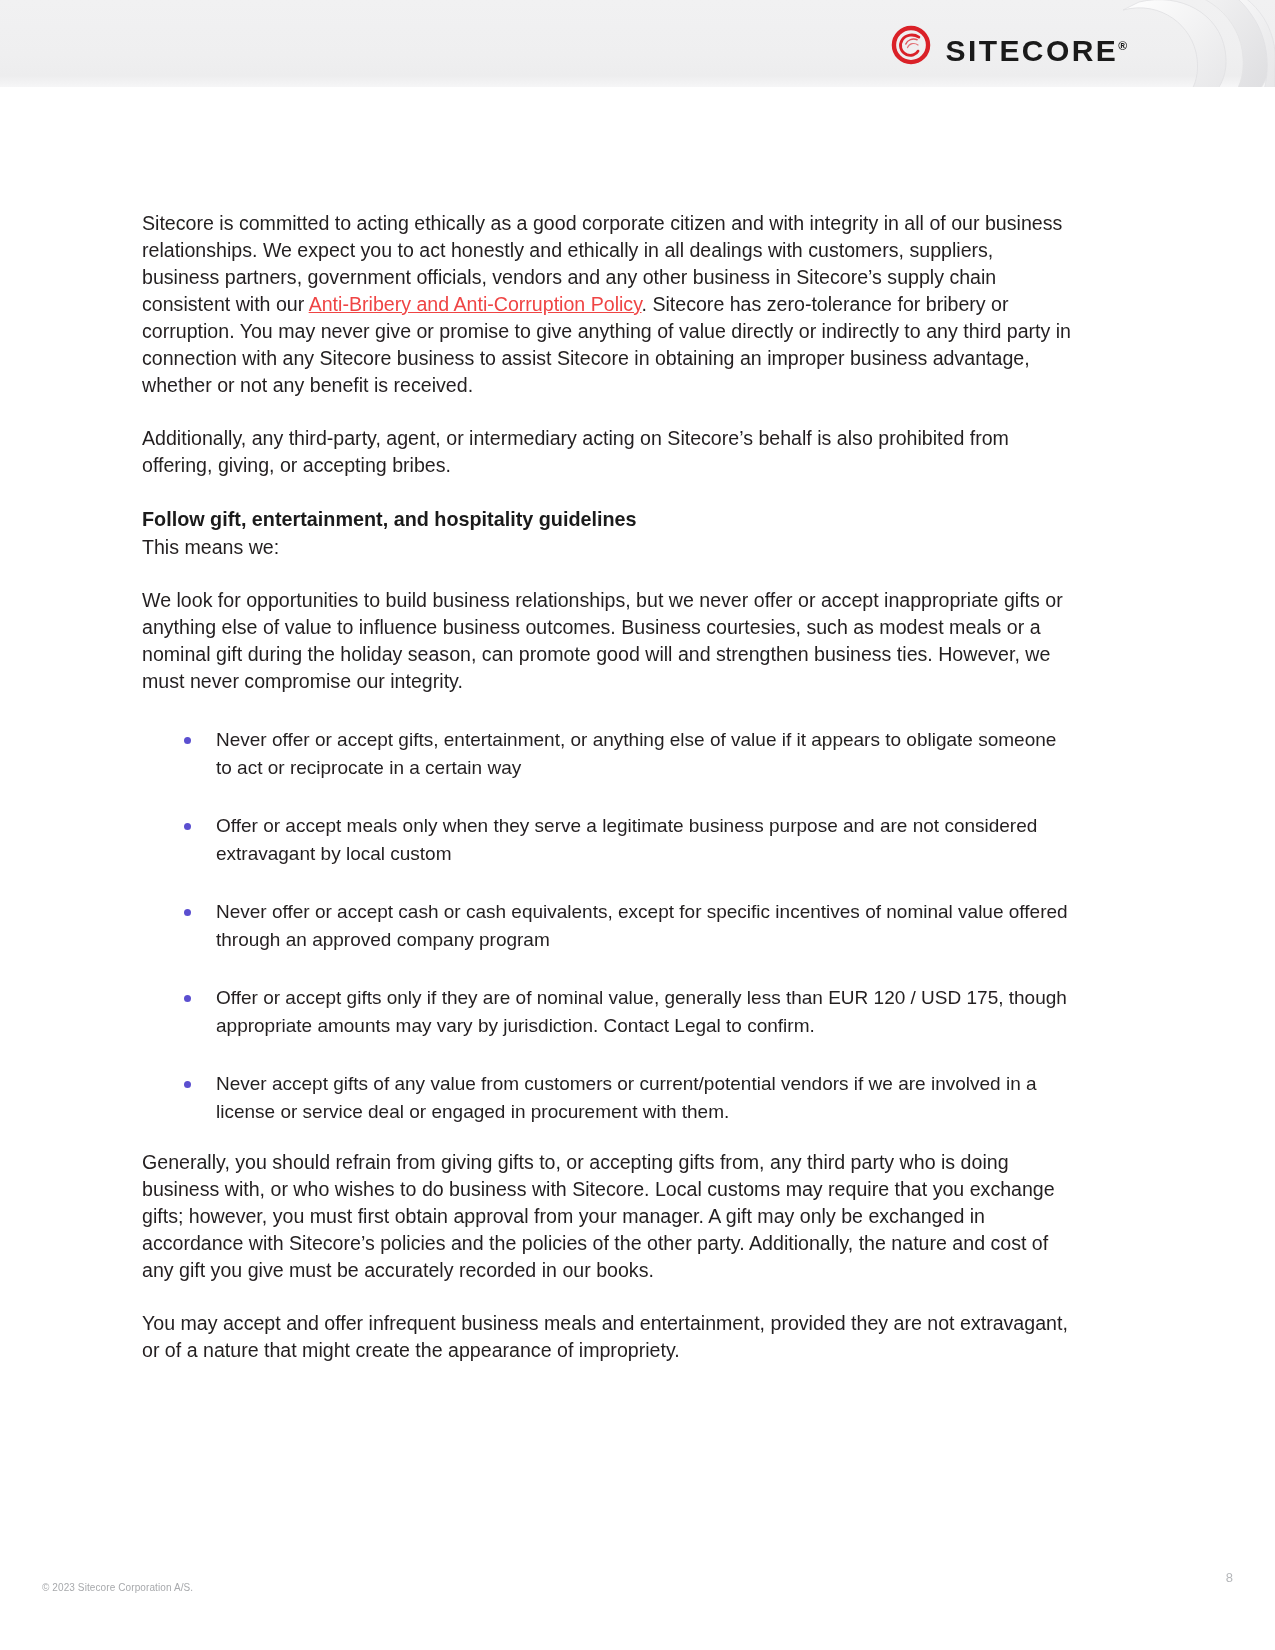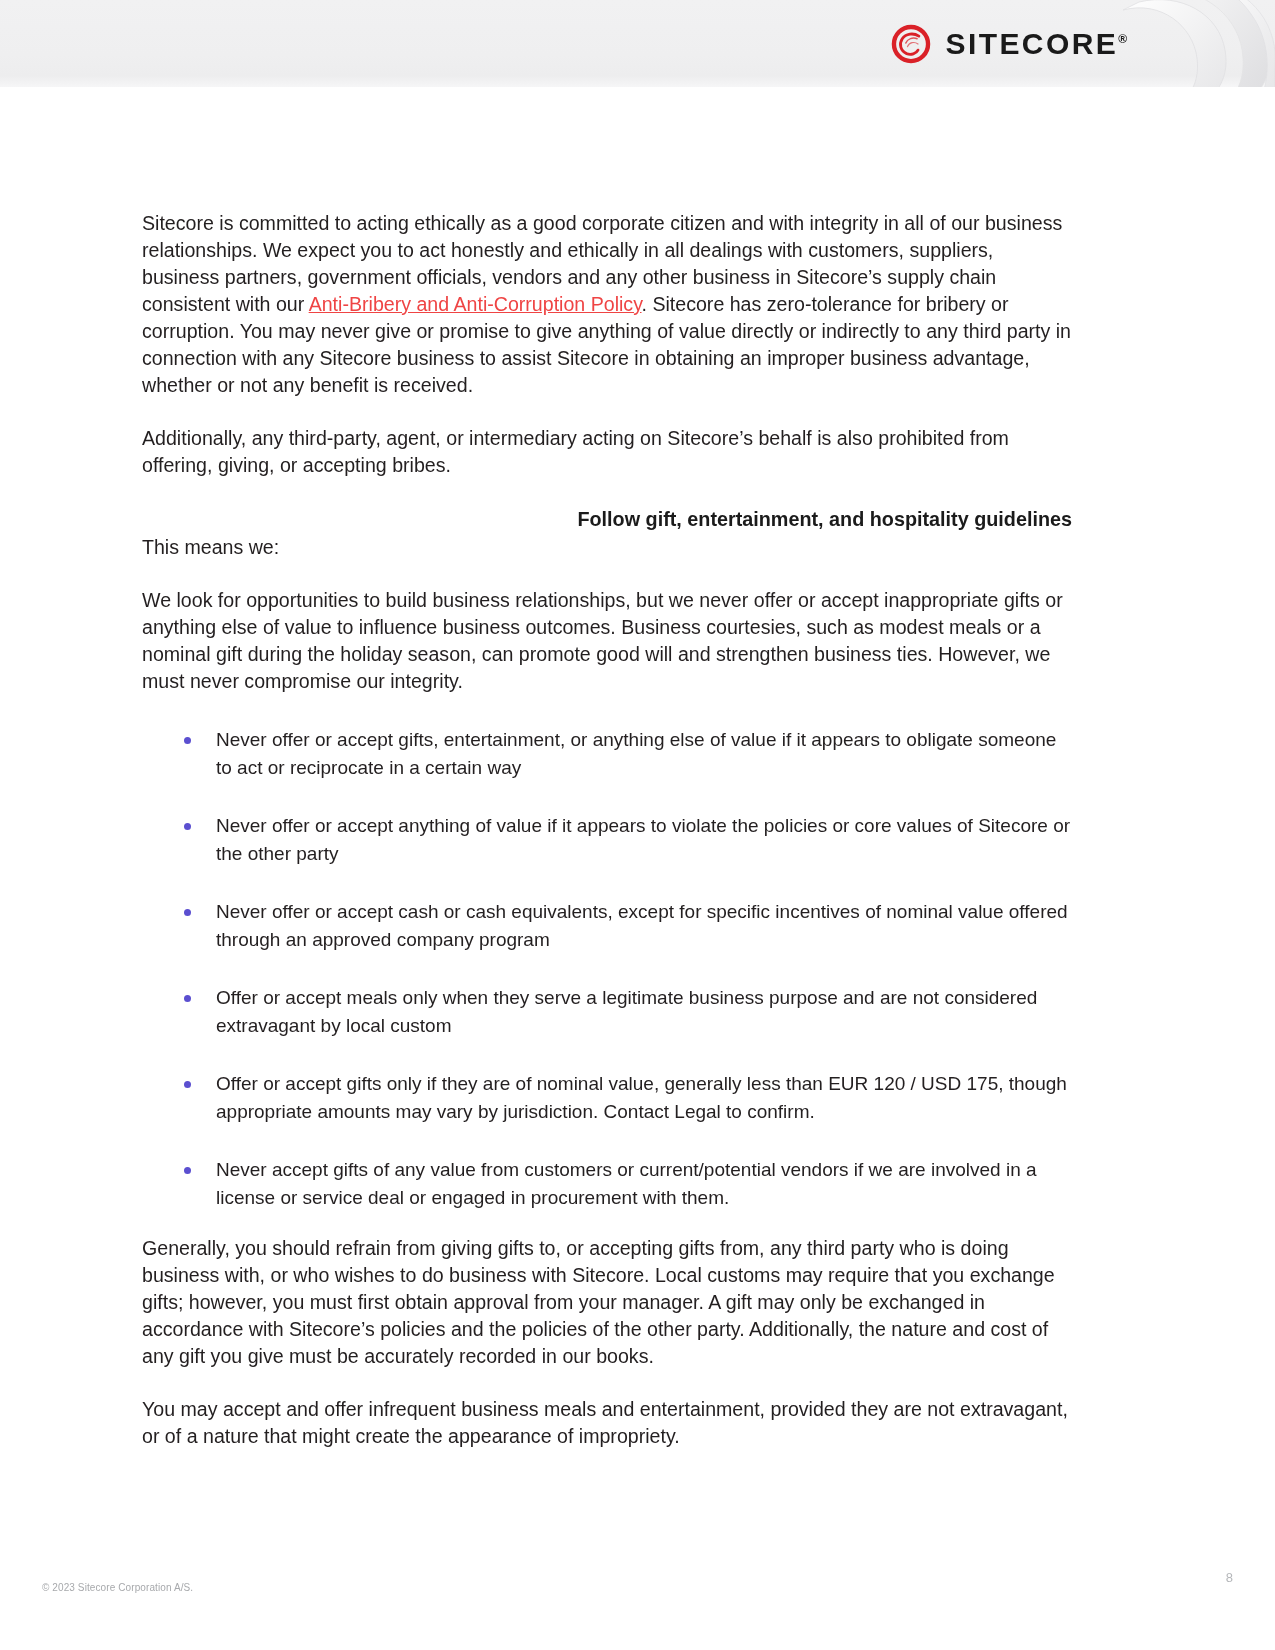--- a/index.html
+++ b/index.html
@@ -43,21 +43,21 @@
     height: 128px;
     pointer-events: none;
   }
 
   
   .logo-lockup {
     position: absolute;
     right: 148px;
     top: 22px;
     display: flex;
-    align-items: center;
+    align-items: flex-end;
     gap: 14px;
     height: 44px;
   }
   .logo-mark {
     width: 42px;
     height: 42px;
     flex: none;
   }
   .logo-wordmark {
     font-family: "Liberation Sans", sans-serif;
@@ -94,21 +94,20 @@
     color: #ef4444;
     text-decoration: underline;
   }
   h2.section-heading {
     margin: 0 0 1px 0;
     font-size: 19.8px;
     line-height: 28px;
     font-weight: bold;
     color: #1b1b1b;
     font-family: "Liberation Sans", sans-serif;
-    text-align: right;
   }
 
   ul.bullet-list {
     margin: 18px 0 24px 0;
     padding: 0;
     list-style: none;
   }
   ul.bullet-list > li {
     position: relative;
     padding-left: 74px;
@@ -189,23 +188,22 @@
   <p class="body-para">Additionally, any third-party, agent, or intermediary acting on Sitecore’s behalf is also prohibited from offering, giving, or accepting bribes.</p>
 
   <h2 class="section-heading">Follow gift, entertainment, and hospitality guidelines</h2>
 
   <p class="body-para">This means we:</p>
 
   <p class="body-para">We look for opportunities to build business relationships, but we never offer or accept inappropriate gifts or anything else of value to influence business outcomes. Business courtesies, such as modest meals or a nominal gift during the holiday season, can promote good will and strengthen business ties. However, we must never compromise our integrity.</p>
 
   <ul class="bullet-list">
     <li>Never offer or accept gifts, entertainment, or anything else of value if it appears to obligate someone to act or reciprocate in a certain way</li>
-    <li>Never offer or accept anything of value if it appears to violate the policies or core values of Sitecore or the other party</li>
+    <li>Offer or accept meals only when they serve a legitimate business purpose and are not considered extravagant by local custom</li>
     <li>Never offer or accept cash or cash equivalents, except for specific incentives of nominal value offered through an approved company program</li>
-    <li>Offer or accept meals only when they serve a legitimate business purpose and are not considered extravagant by local custom</li>
     <li>Offer or accept gifts only if they are of nominal value, generally less than EUR 120 / USD 175, though appropriate amounts may vary by jurisdiction. Contact Legal to confirm.</li>
     <li>Never accept gifts of any value from customers or current/potential vendors if we are involved in a license or service deal or engaged in procurement with them.</li>
   </ul>
 
   <p class="body-para">Generally, you should refrain from giving gifts to, or accepting gifts from, any third party who is doing business with, or who wishes to do business with Sitecore. Local customs may require that you exchange gifts; however, you must first obtain approval from your manager. A gift may only be exchanged in accordance with Sitecore’s policies and the policies of the other party. Additionally, the nature and cost of any gift you give must be accurately recorded in our books.</p>
 
   <p class="body-para">You may accept and offer infrequent business meals and entertainment, provided they are not extravagant, or of a nature that might create the appearance of impropriety.</p>
 
 </div>
 

